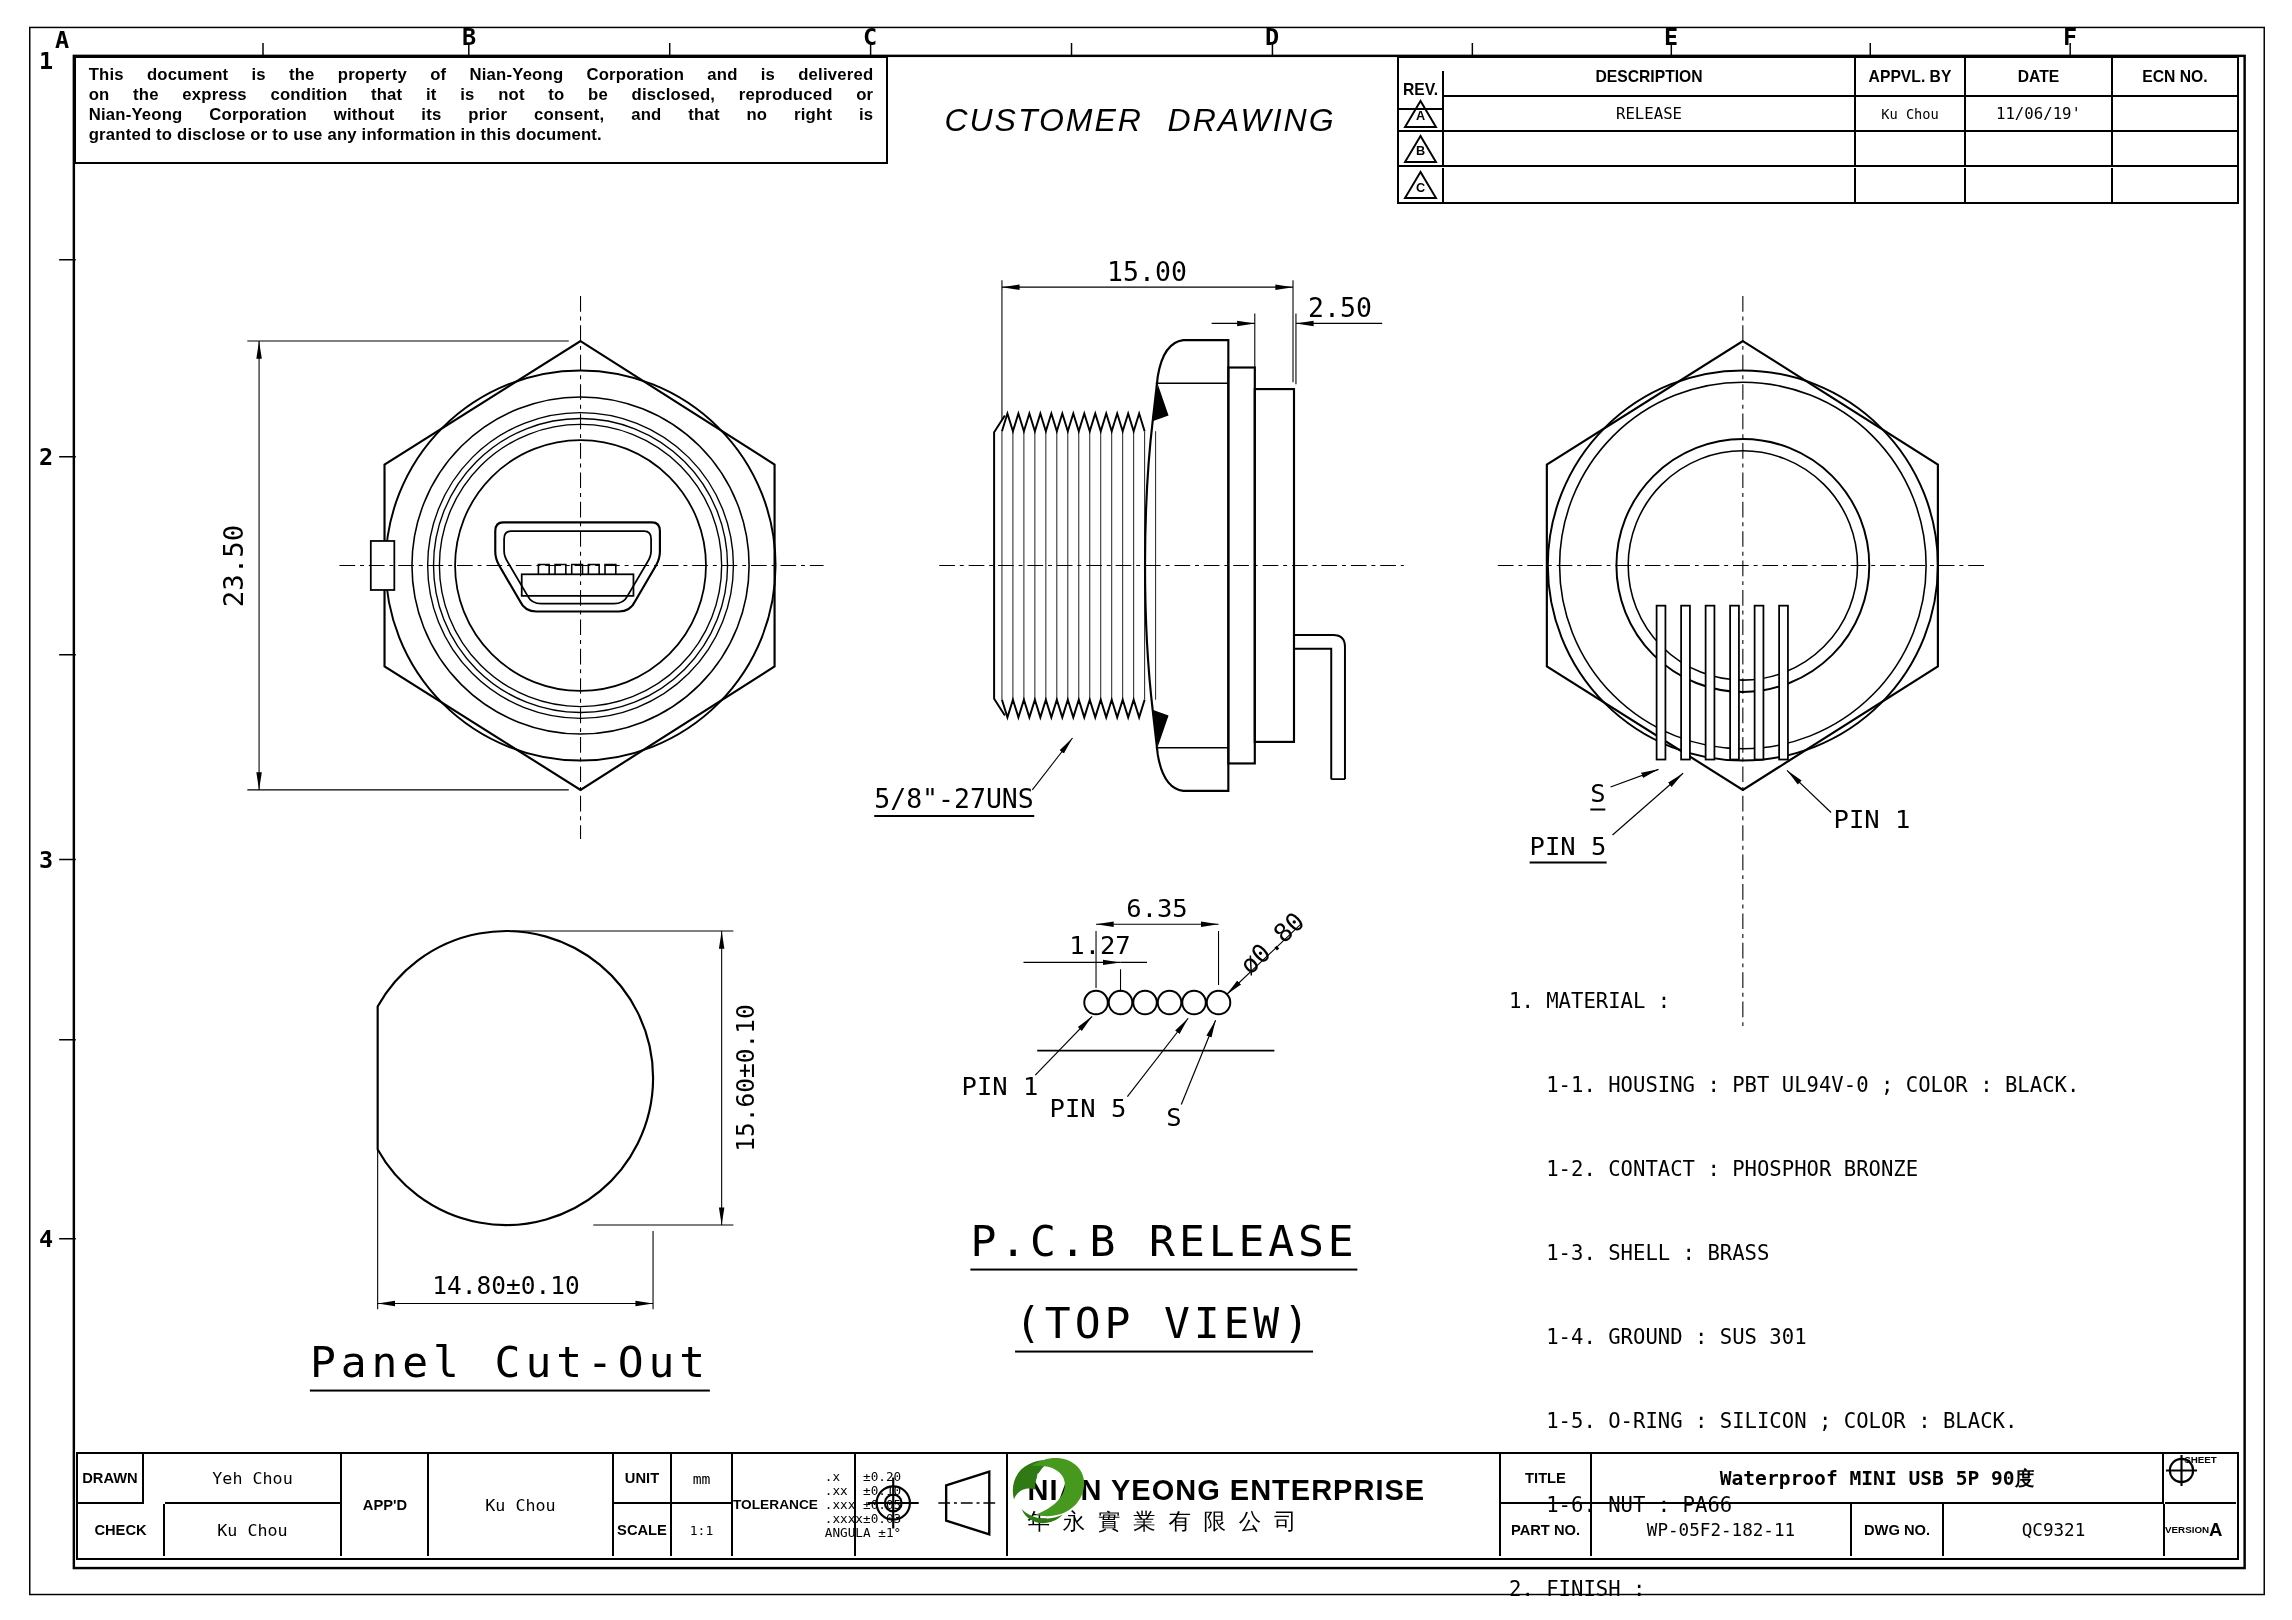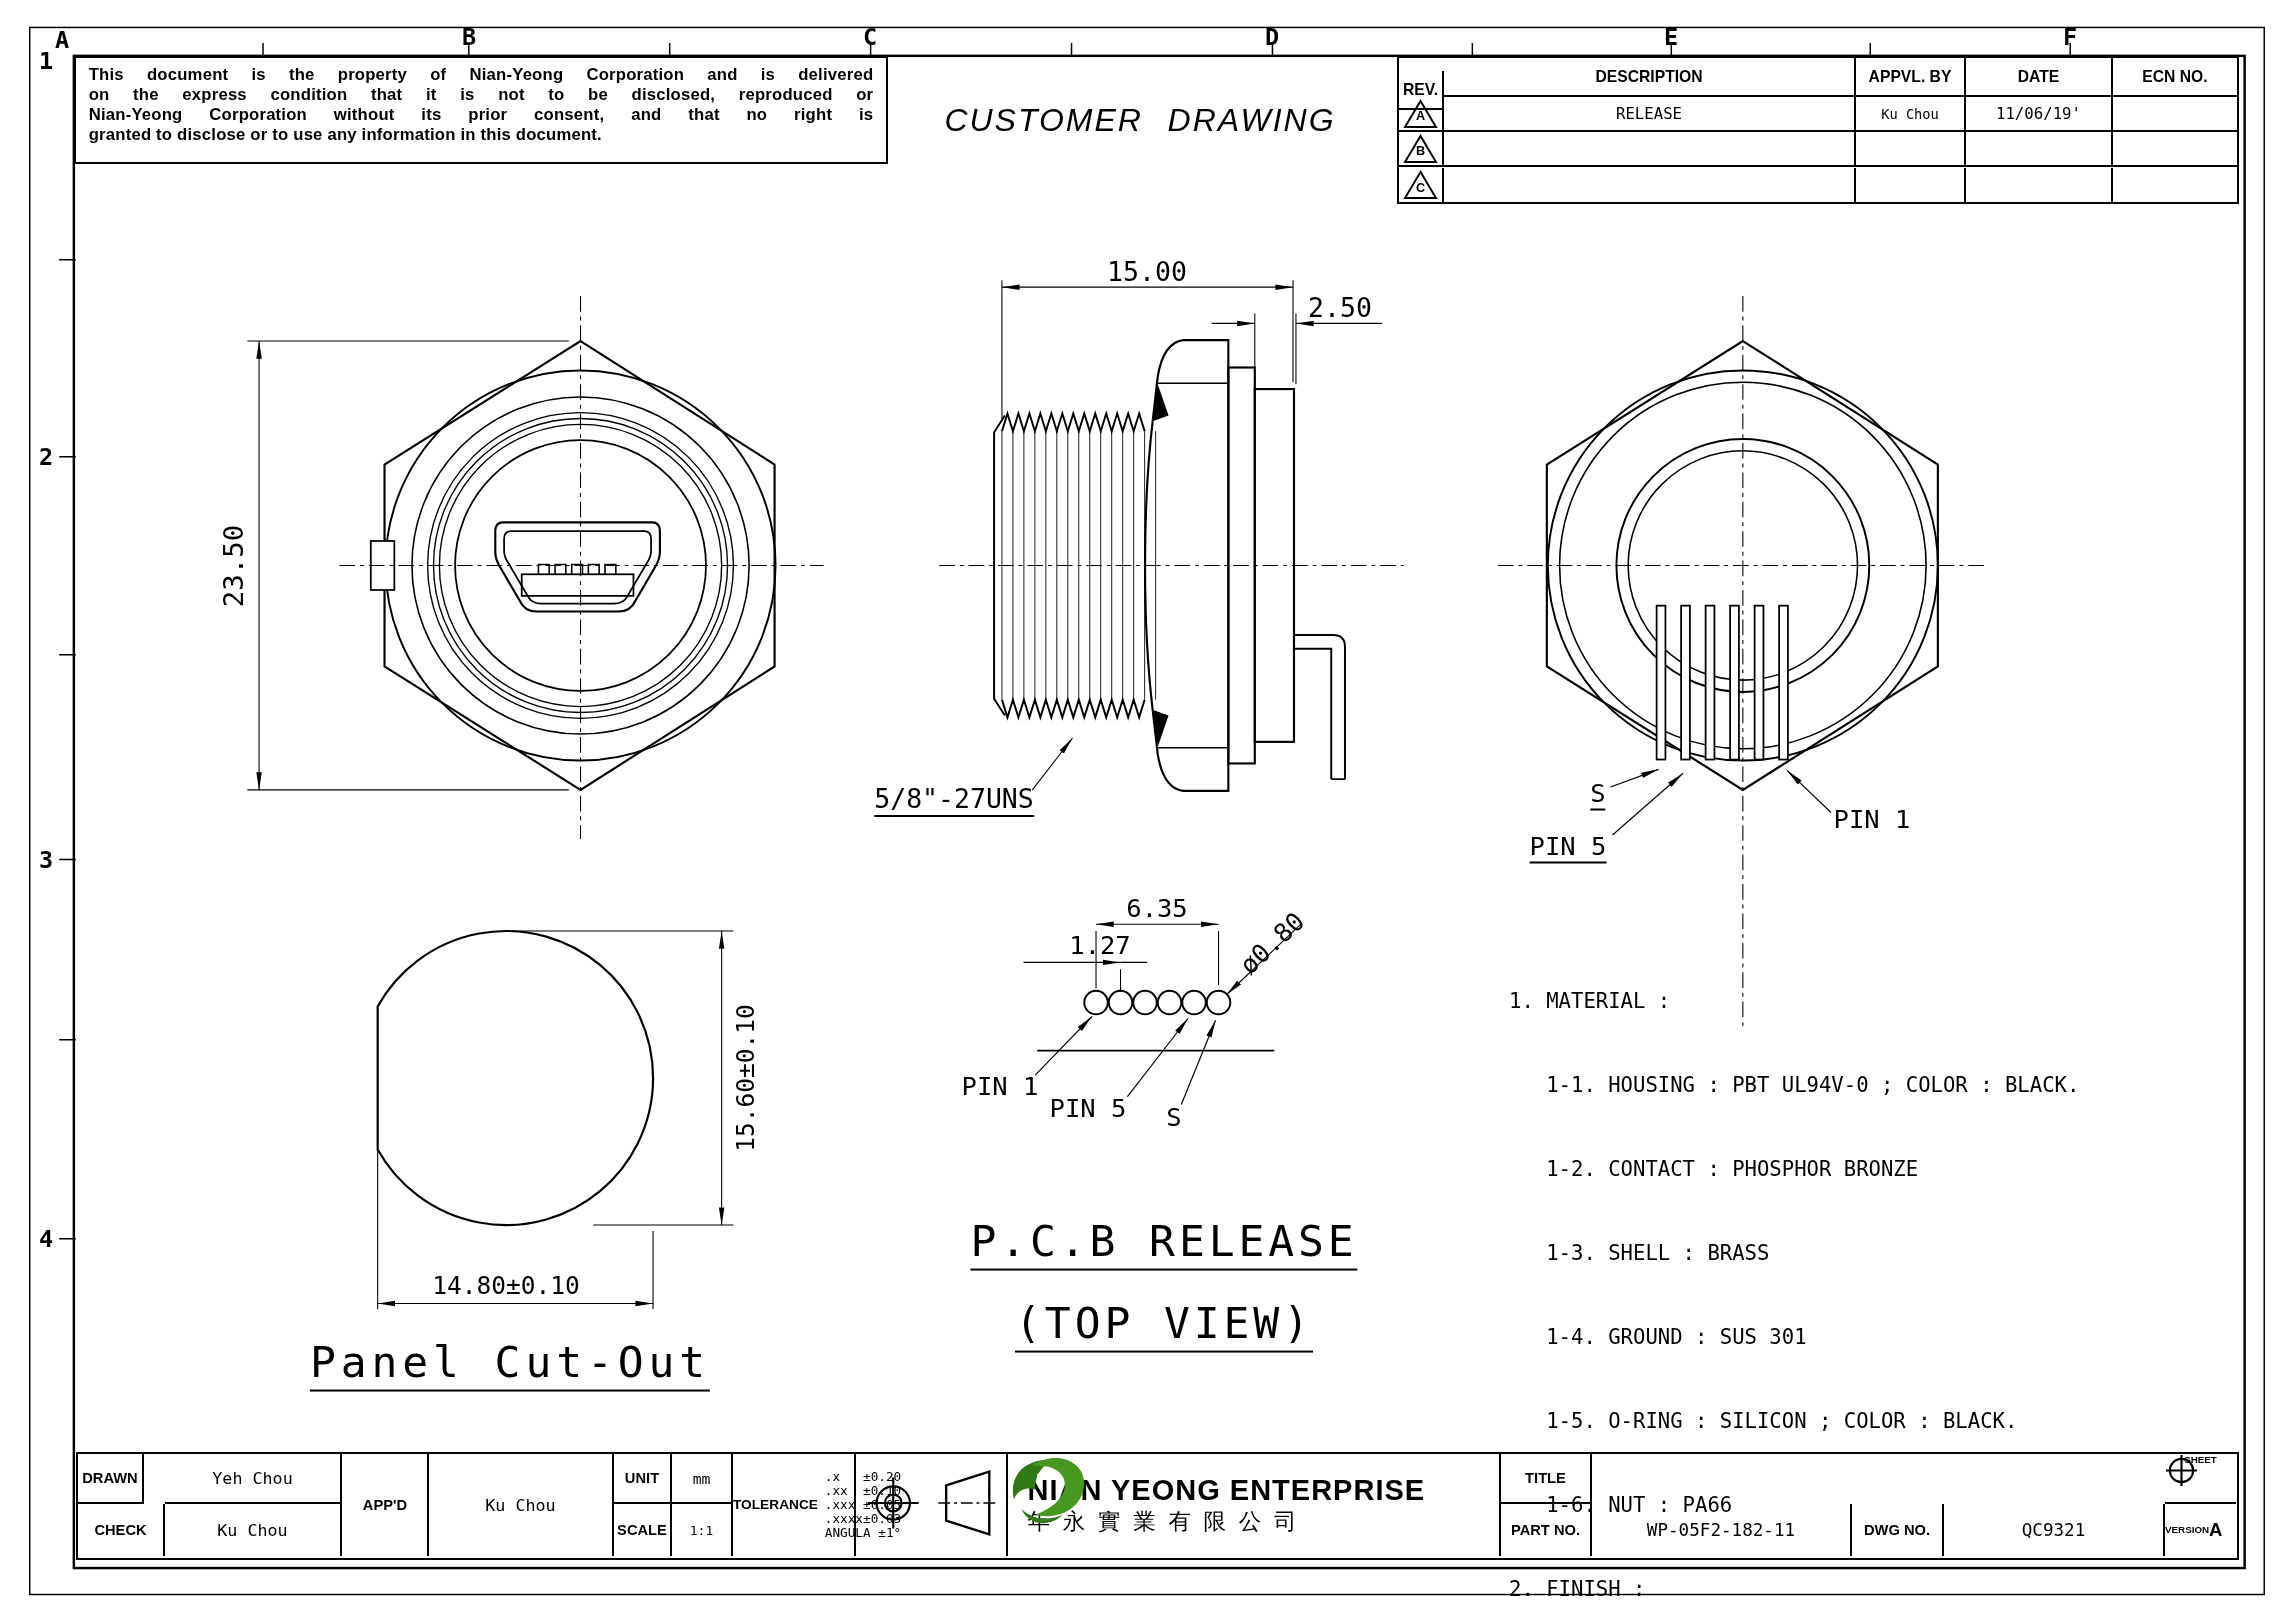--- a/index.html
+++ b/index.html
@@ -307,20 +307,21 @@
         <path d="M14,56 C26,68 44,68 56,62 C42,76 20,72 14,56 Z" fill="#2f7a15"></path>
         <path d="M30,20 C40,14 52,16 54,26 C50,22 40,22 30,28 Z" fill="#fff"></path>
       </svg>
       <div style="margin-left:11.8px;">
         <div class="sans" style="font-weight:bold;font-size:29px;letter-spacing:1px;line-height:33px;">NIAN YEONG ENTERPRISE</div>
         <div style="font-size:22.5px;letter-spacing:12.7px;line-height:29px;font-family:'DejaVu Sans',sans-serif;">年永實業有限公司</div>
       </div>
     </div>
 
     <div class="cell lbl" style="left:1423px;top:0;width:91px;height:50px;border-right:2px solid #000;border-bottom:2px solid #000;">TITLE</div>
+    <div class="cell" style="left:1514px;top:0;width:572px;height:50px;border-right:2px solid #000;border-bottom:2px solid #000;font-weight:bold;font-size:19.6px;">Waterproof MINI USB 5P 90度</div>
     <div class="cell lbl" style="left:1423px;top:50px;width:91px;height:52px;border-right:2px solid #000;">PART NO.</div>
     <div class="cell val" style="left:1514px;top:50px;width:260px;height:52px;border-right:2px solid #000;font-size:17.6px;">WP-05F2-182-11</div>
     <div class="cell lbl" style="left:1774px;top:50px;width:92px;height:52px;border-right:2px solid #000;">DWG NO.</div>
     <div class="cell val" style="left:1866px;top:50px;width:221px;height:52px;border-right:2px solid #000;font-size:17.6px;">QC9321</div>
 
     <div class="cell" style="left:2087px;top:0;width:71px;height:50px;border-bottom:2px solid #000;flex-direction:column;justify-content:flex-start;">
       <div class="lbl" style="font-size:9.8px;line-height:11.8px;">SHEET</div>
       <svg width="33" height="33" viewBox="0 0 34 34">
         <circle cx="17" cy="17" r="12" fill="none" stroke="#000" stroke-width="2.2"></circle>
         <path d="M17,1V33 M1,17H33" stroke="#000" stroke-width="2.2"></path>

